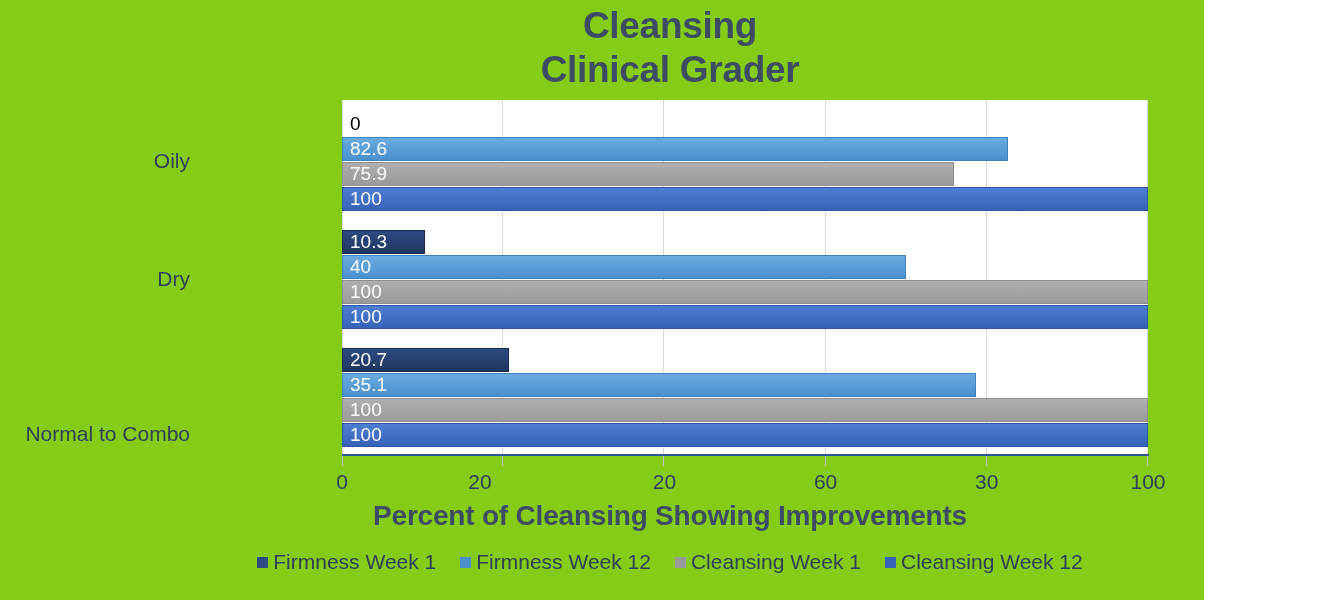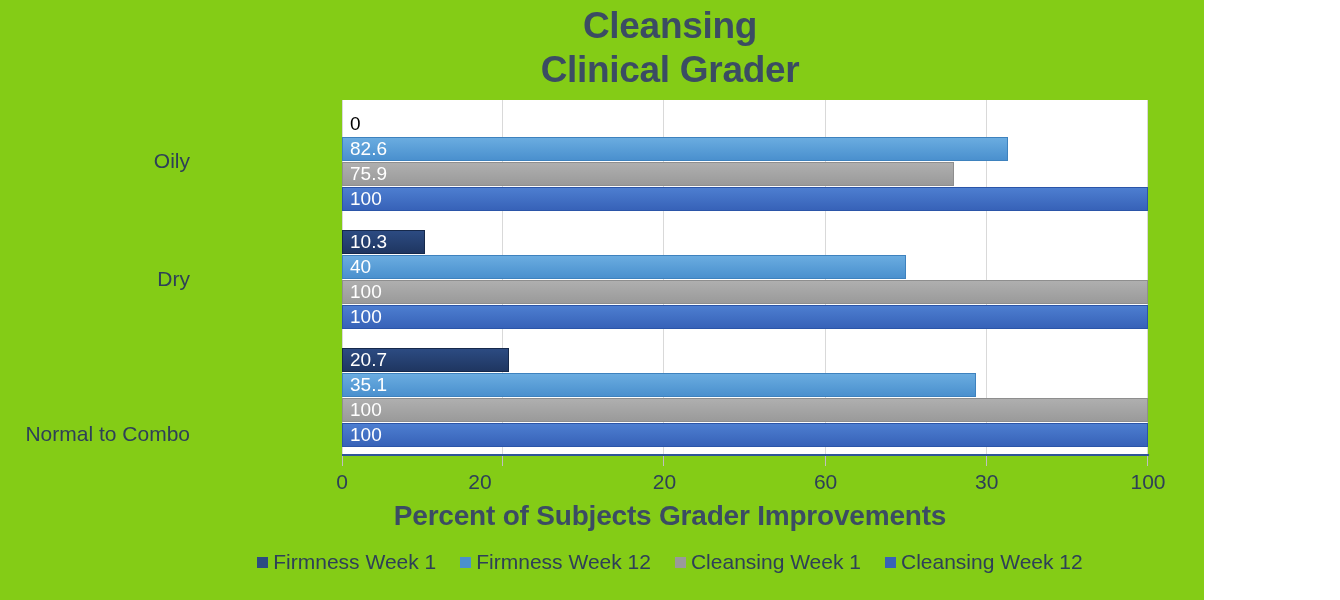--- a/index.html
+++ b/index.html
@@ -250,21 +250,21 @@
     </div>
   <div id="xtick-labels">
       <div class="xtick-label" style="left: 342px;">0</div>
       <div class="xtick-label" style="left: 480px; text-align: center;">20</div>
       <div class="xtick-label" style="left: 664.4px;">20</div>
       <div class="xtick-label" style="left: 825.6px;">60</div>
       <div class="xtick-label" style="left: 986.8px;">30</div>
       <div class="xtick-label" style="left: 1148px;">100</div>
     </div>
 
-  <div id="xaxis-title">Percent of Subjects Grader Improvements</div>
+  <div id="xaxis-title">Percent of Cleansing Showing Improvements</div>
 
   <div id="legend">
       <div class="legend-item">
         <span class="legend-swatch s0"></span>
         <span class="legend-text">Firmness Week 1</span>
       </div>
       <div class="legend-item">
         <span class="legend-swatch s1"></span>
         <span class="legend-text">Firmness Week 12</span>
       </div>

